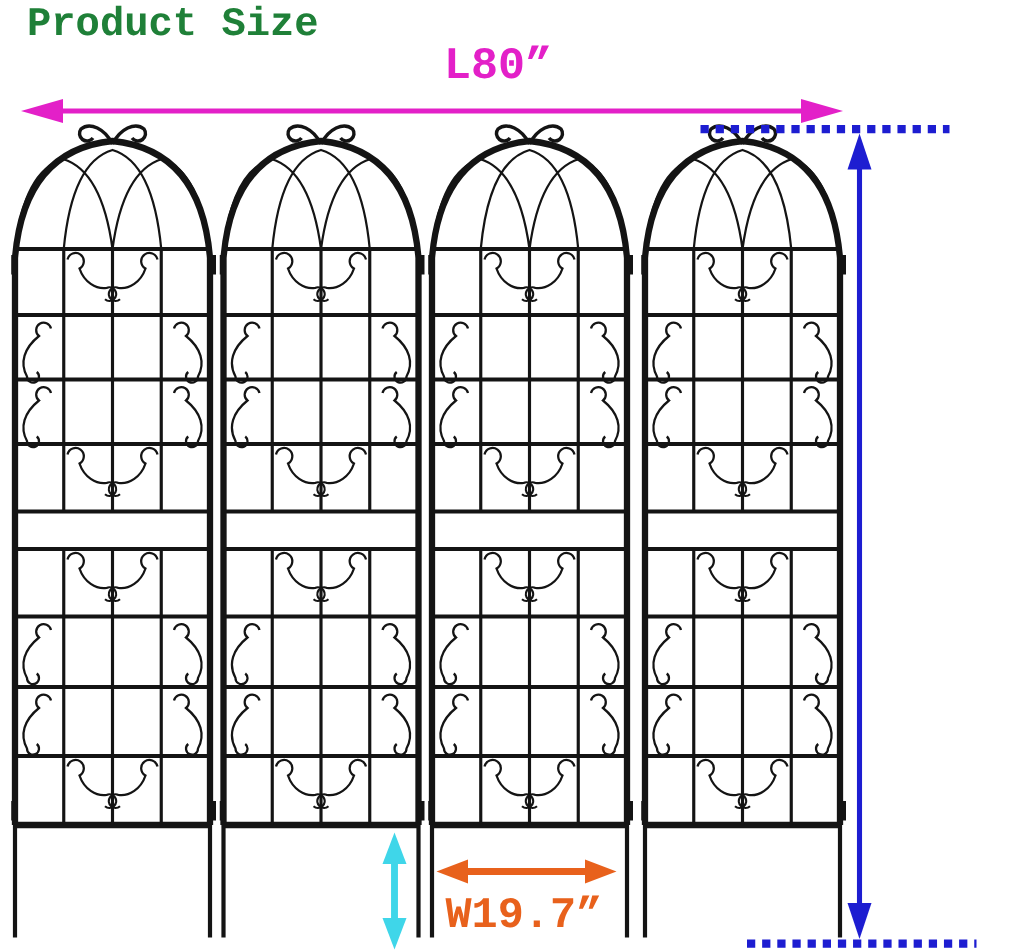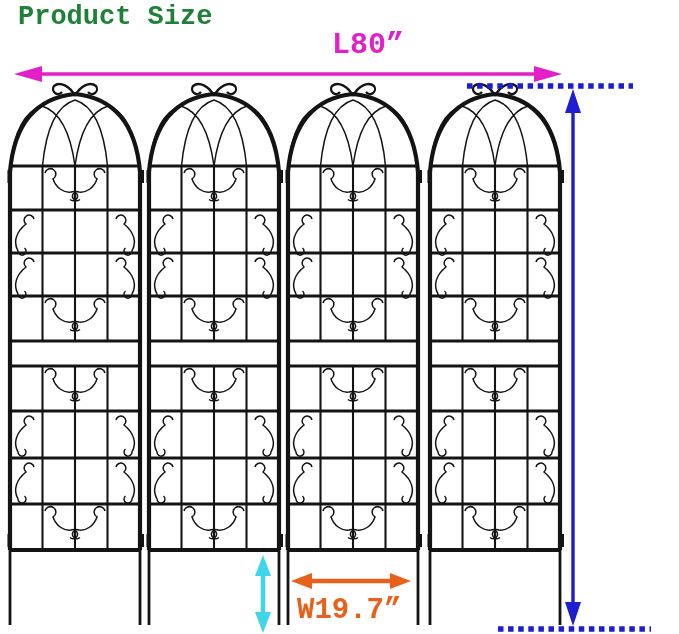--- a/index.html
+++ b/index.html
@@ -2,21 +2,21 @@
 <html><head>
 <meta charset="utf-8">
 <style>
   html,body{margin:0;padding:0;background:#fff;}
   .canvas{
     position:relative;width:679px;height:634px;background:#ffffff;
     font-family:Liberation Mono, monospace;overflow:hidden;
   }
   .lbl{position:absolute;font-weight:700;white-space:nowrap;line-height:1;}
   .title-lbl{left:18px;top:4px;font-size:27px;color:#1f8038;}
-  .len-lbl{left:296px;top:30px;font-size:30px;color:#e320c8;margin-left:36px;}
+  .len-lbl{left:296px;top:30px;font-size:30px;color:#e320c8;}
   .hgt-lbl{left:580px;top:286px;font-size:29px;color:#1d1dd1;}
   .leg-lbl{left:170px;top:585px;font-size:28px;color:#3fd6e9;}
   .wid-lbl{left:297px;top:596px;font-size:29px;color:#e8611c;}
   svg.scene{position:absolute;left:0;top:0;}
   .frame{stroke:#141414;fill:none;}
   .w-heavy{stroke-width:4.2px;}
   .w-rail{stroke-width:2.8px;}
   .w-vert{stroke-width:2.1px;}
   .w-thin{stroke-width:1.5px;}
   .w-orn{stroke-width:2.3px;}

